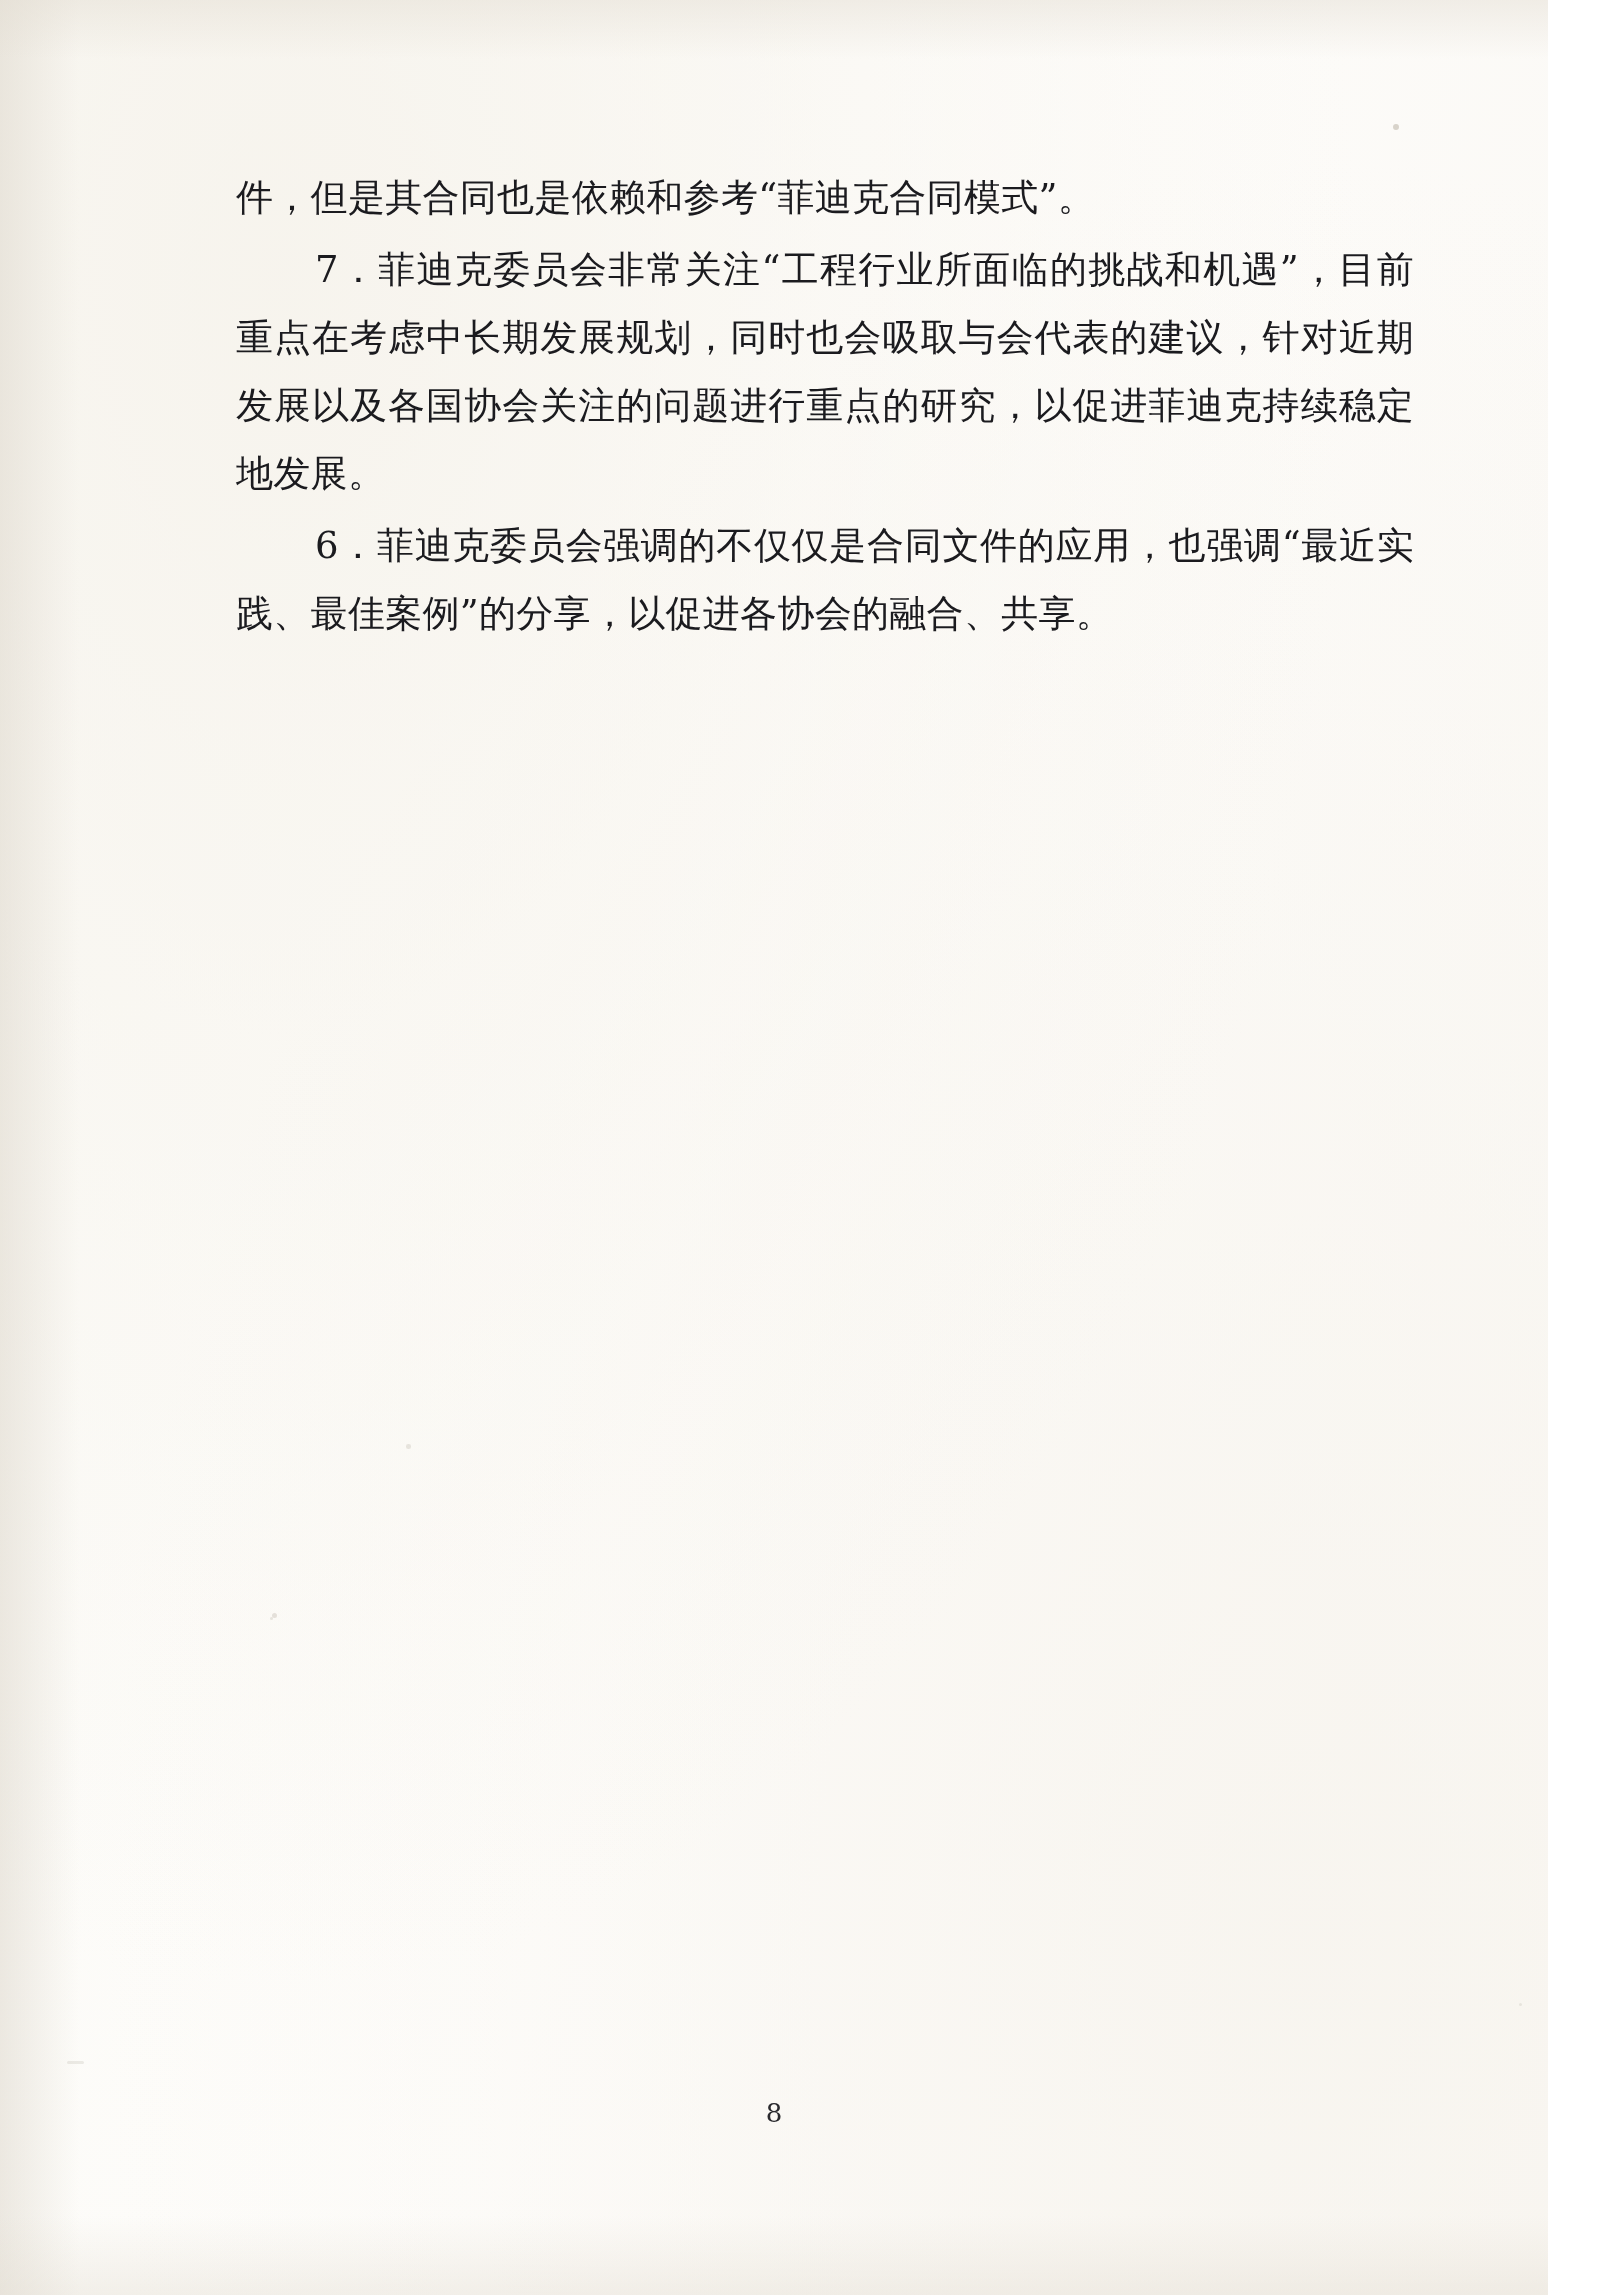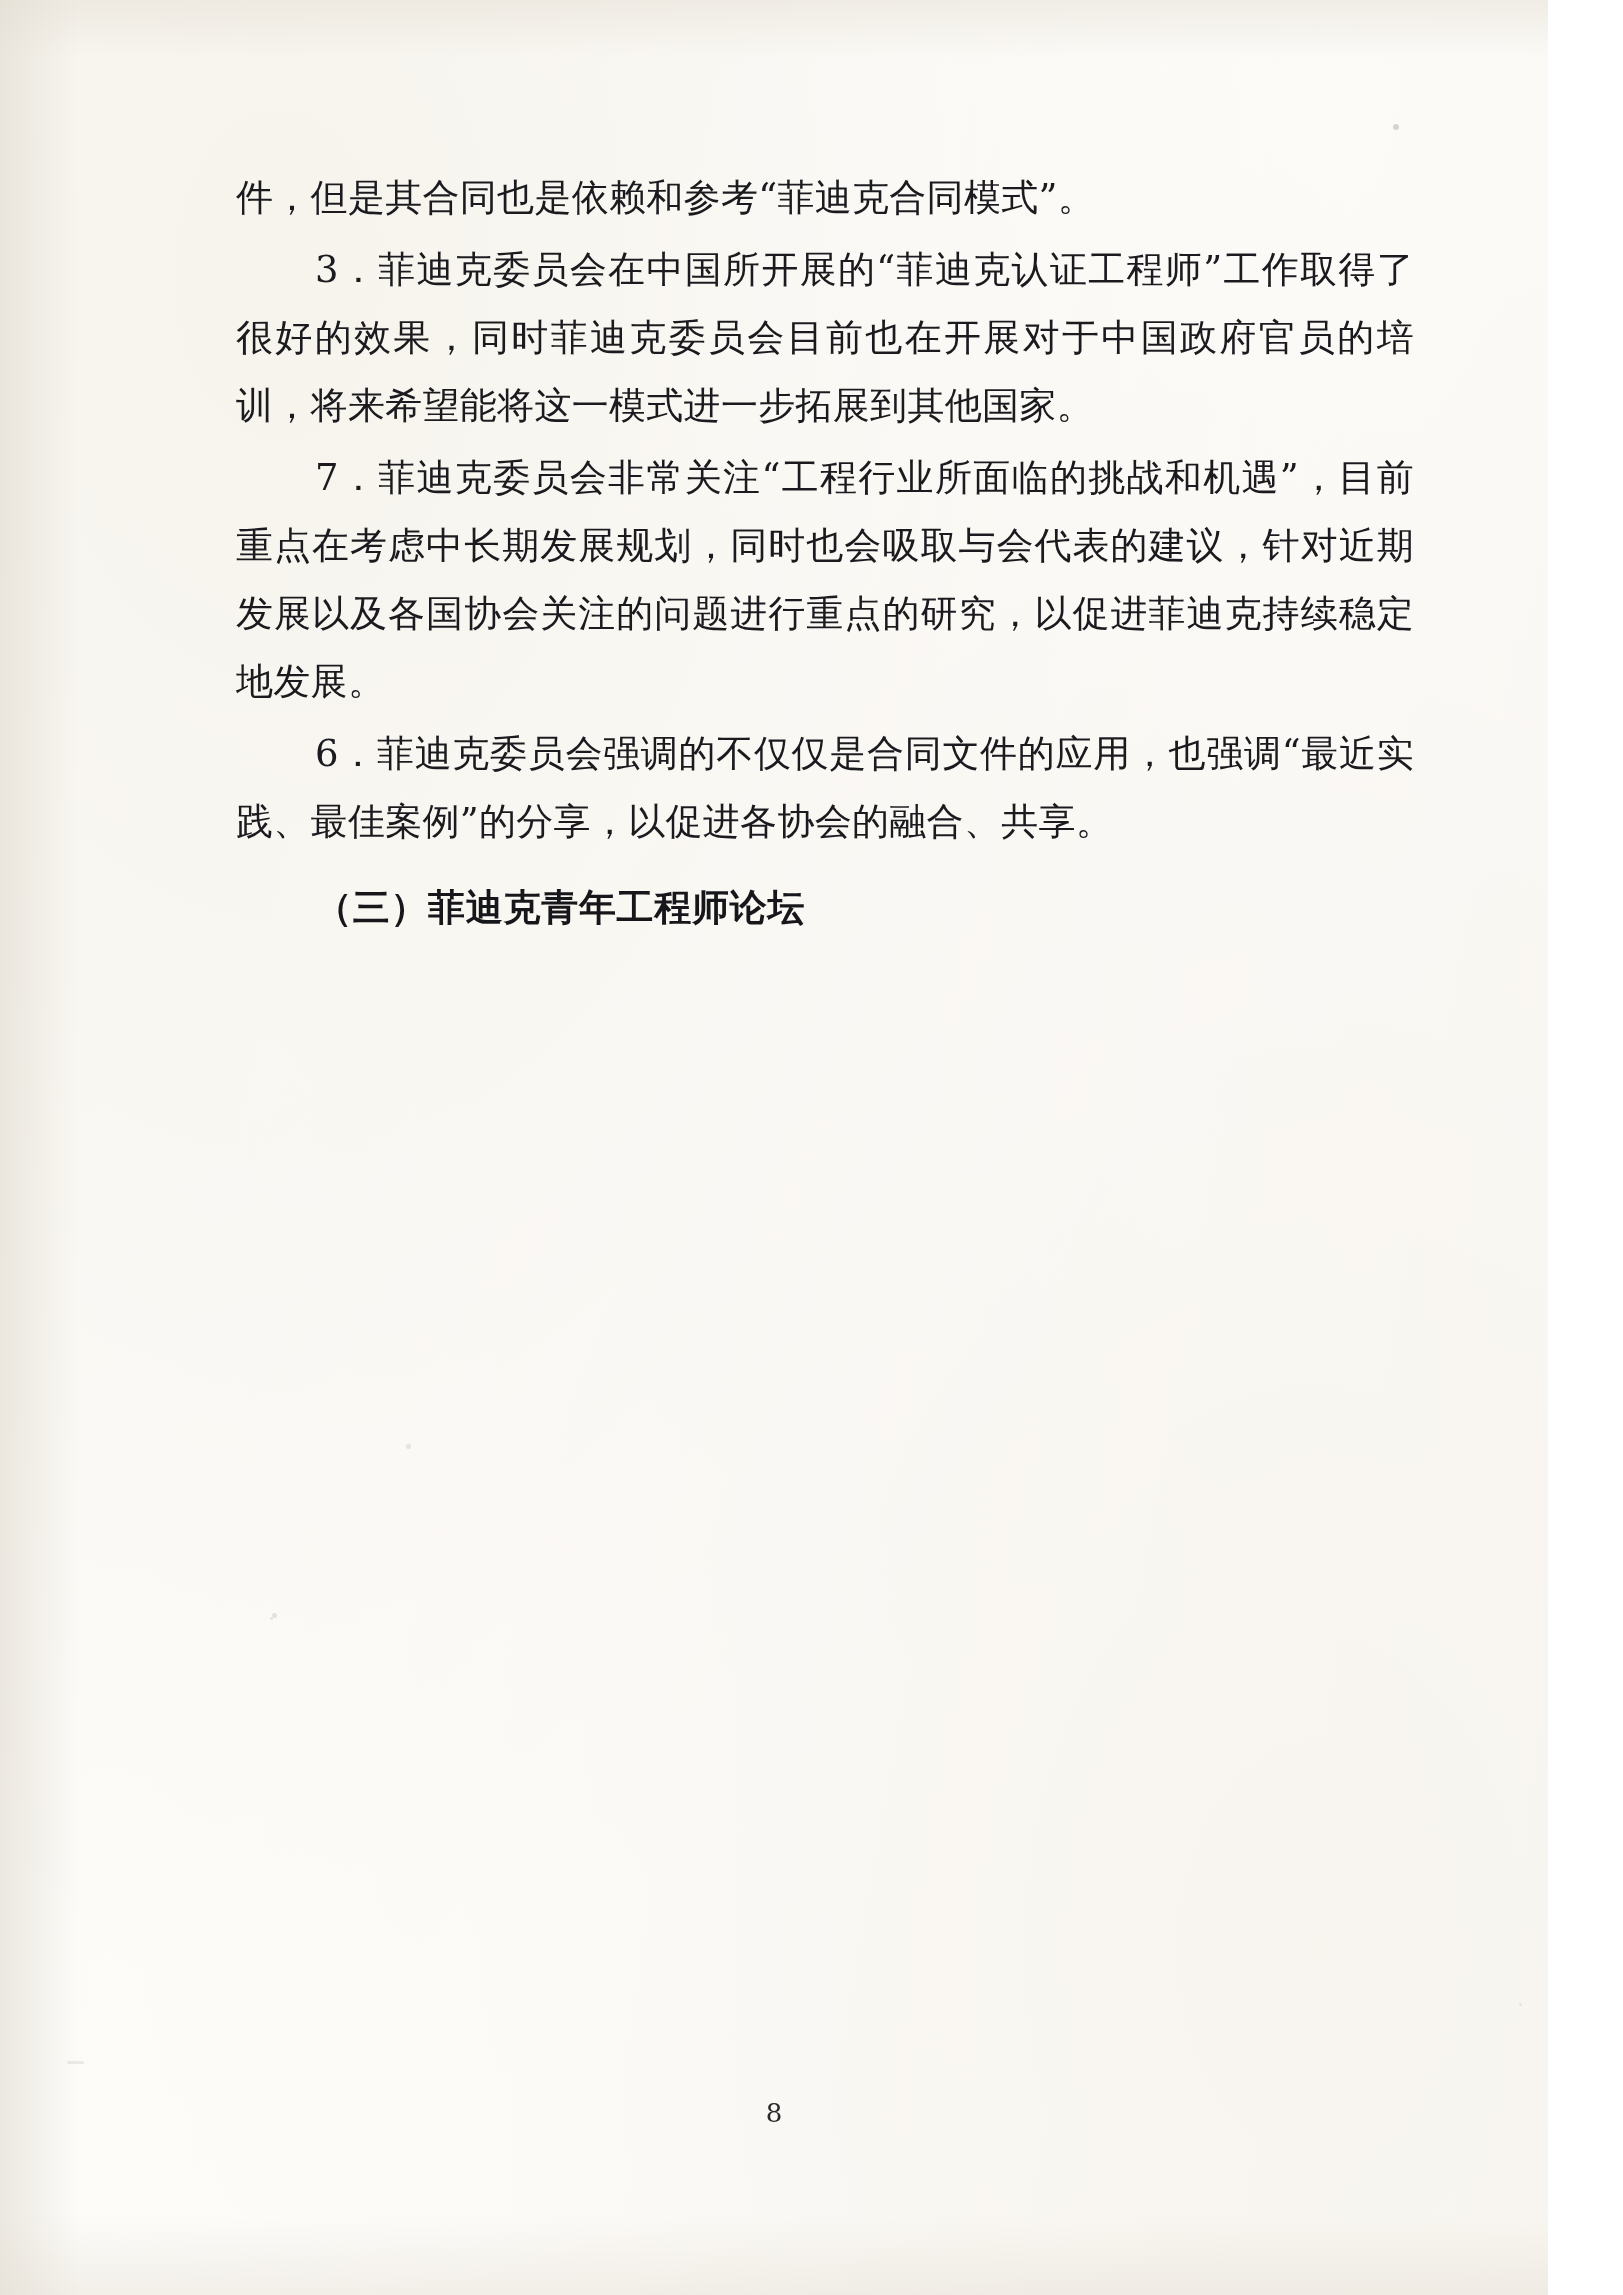--- a/index.html
+++ b/index.html
@@ -111,21 +111,19 @@
   <div class="speck s2"></div>
   <div class="speck s3"></div>
   <div class="speck s4"></div>
   <div class="speck s5"></div>
   <div class="speck s6"></div>
   <div class="speck s7"></div>
   <div class="speck s8"></div>
 
   <div class="content">
     <p class="para">件，但是其合同也是依赖和参考“菲迪克合同模式”。</p>
-    <p class="para indent">3．菲迪克委员会在中国所开展的“菲迪克认证工程师”工作取得了很好的效果，同时菲迪克委员会目前也在开展对于中国政府官员的培训，将来希望能将这一模式进一步拓展到其他国家。</p>
     <p class="para indent">7．菲迪克委员会非常关注“工程行业所面临的挑战和机遇”，目前重点在考虑中长期发展规划，同时也会吸取与会代表的建议，针对近期发展以及各国协会关注的问题进行重点的研究，以促进菲迪克持续稳定地发展。</p>
     <p class="para indent">6．菲迪克委员会强调的不仅仅是合同文件的应用，也强调“最近实践、最佳案例”的分享，以促进各协会的融合、共享。</p>
-    <p class="heading">（三）菲迪克青年工程师论坛</p>
   </div>
 
   <div class="page-number">8</div>
 </div>
 
 
 </body></html>

